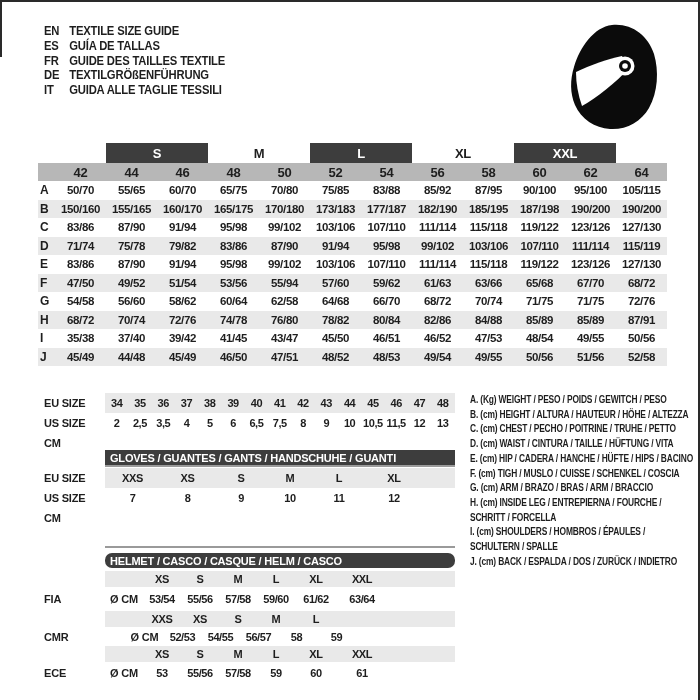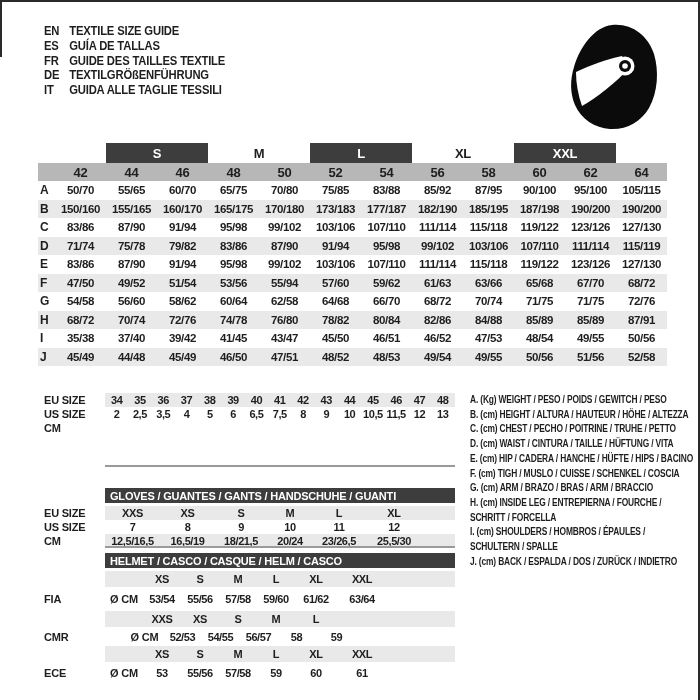--- a/index.html
+++ b/index.html
@@ -29,29 +29,29 @@
   .size-row{height:18px;background:#b7b7b7;align-items:center;}
   .size-cell{width:51px;text-align:center;font-size:13px;}
   .data-row{height:18.5px;align-items:center;}
   .data-row.alt{background:#e9e9e9;}
   .letter-cell{width:17px;font-size:12px;padding-left:2px;box-sizing:border-box;}
   .val-cell{width:51px;text-align:center;font-size:11.5px;letter-spacing:-0.4px;}
 
   
   .section{position:absolute;left:44px;width:411px;}
   .sec-shoes{top:393px;}
-  .sec-gloves{top:488px;}
+  .sec-gloves{top:450px;}
   .sec-helmet{top:553px;}
   .sec-header{margin-left:61px;width:350px;background:#3d3d3d;color:#fff;
               font-size:11px;display:flex;align-items:center;padding-left:5px;
               box-sizing:border-box;}
   .sec-shoes .sec-header{height:16px;margin-bottom:2px;}
   .sec-gloves .sec-header{height:15px;margin-bottom:2.5px;}
-  .sec-helmet .sec-header{height:15px;}
-  .sec-row{display:flex;height:14px;align-items:center;}
+  .sec-helmet .sec-header{height:15px;border-radius:7px;}
+  .sec-row{display:flex;height:20px;align-items:center;}
   .sec-label{width:61px;font-size:11px;}
   .sec-band{width:350px;height:100%;display:flex;align-items:center;}
   .sec-band.gray{background:#e9e9e9;}
   .sec-cell{text-align:center;font-size:11px;letter-spacing:-0.4px;}
   .divider{position:absolute;left:105px;width:350px;height:1.5px;background:#9a9a9a;}
   .div-shoes{top:465px;}
   .div-gloves{top:546px;}
 
   
   .hl-row{display:flex;height:16px;align-items:center;}
@@ -346,28 +346,20 @@
           <div class="sec-cell" style="width: 55px;">7</div>
           <div class="sec-cell" style="width: 55px;">8</div>
           <div class="sec-cell" style="width: 52px;">9</div>
           <div class="sec-cell" style="width: 46px;">10</div>
           <div class="sec-cell" style="width: 52px;">11</div>
           <div class="sec-cell" style="width: 58px;">12</div>
         </div>
       </div>
       <div class="sec-row">
         <div class="sec-label">CM</div>
-        <div class="sec-band gray">
-          <div class="sec-cell" style="width: 55px;">12,5/16,5</div>
-          <div class="sec-cell" style="width: 55px;">16,5/19</div>
-          <div class="sec-cell" style="width: 52px;">18/21,5</div>
-          <div class="sec-cell" style="width: 46px;">20/24</div>
-          <div class="sec-cell" style="width: 52px;">23/26,5</div>
-          <div class="sec-cell" style="width: 58px;">25,5/30</div>
-        </div>
       </div>
     </div>
   <div class="divider div-gloves"></div>
 
   <div class="section sec-helmet" id="helmet">
       <div class="sec-header">HELMET / CASCO / CASQUE / HELM / CASCO</div>
       <div class="hl-row" style="margin-top: 3px;">
         <div class="sec-label"></div>
         <div class="sec-band gray">
           <div class="unit-cell"></div>

